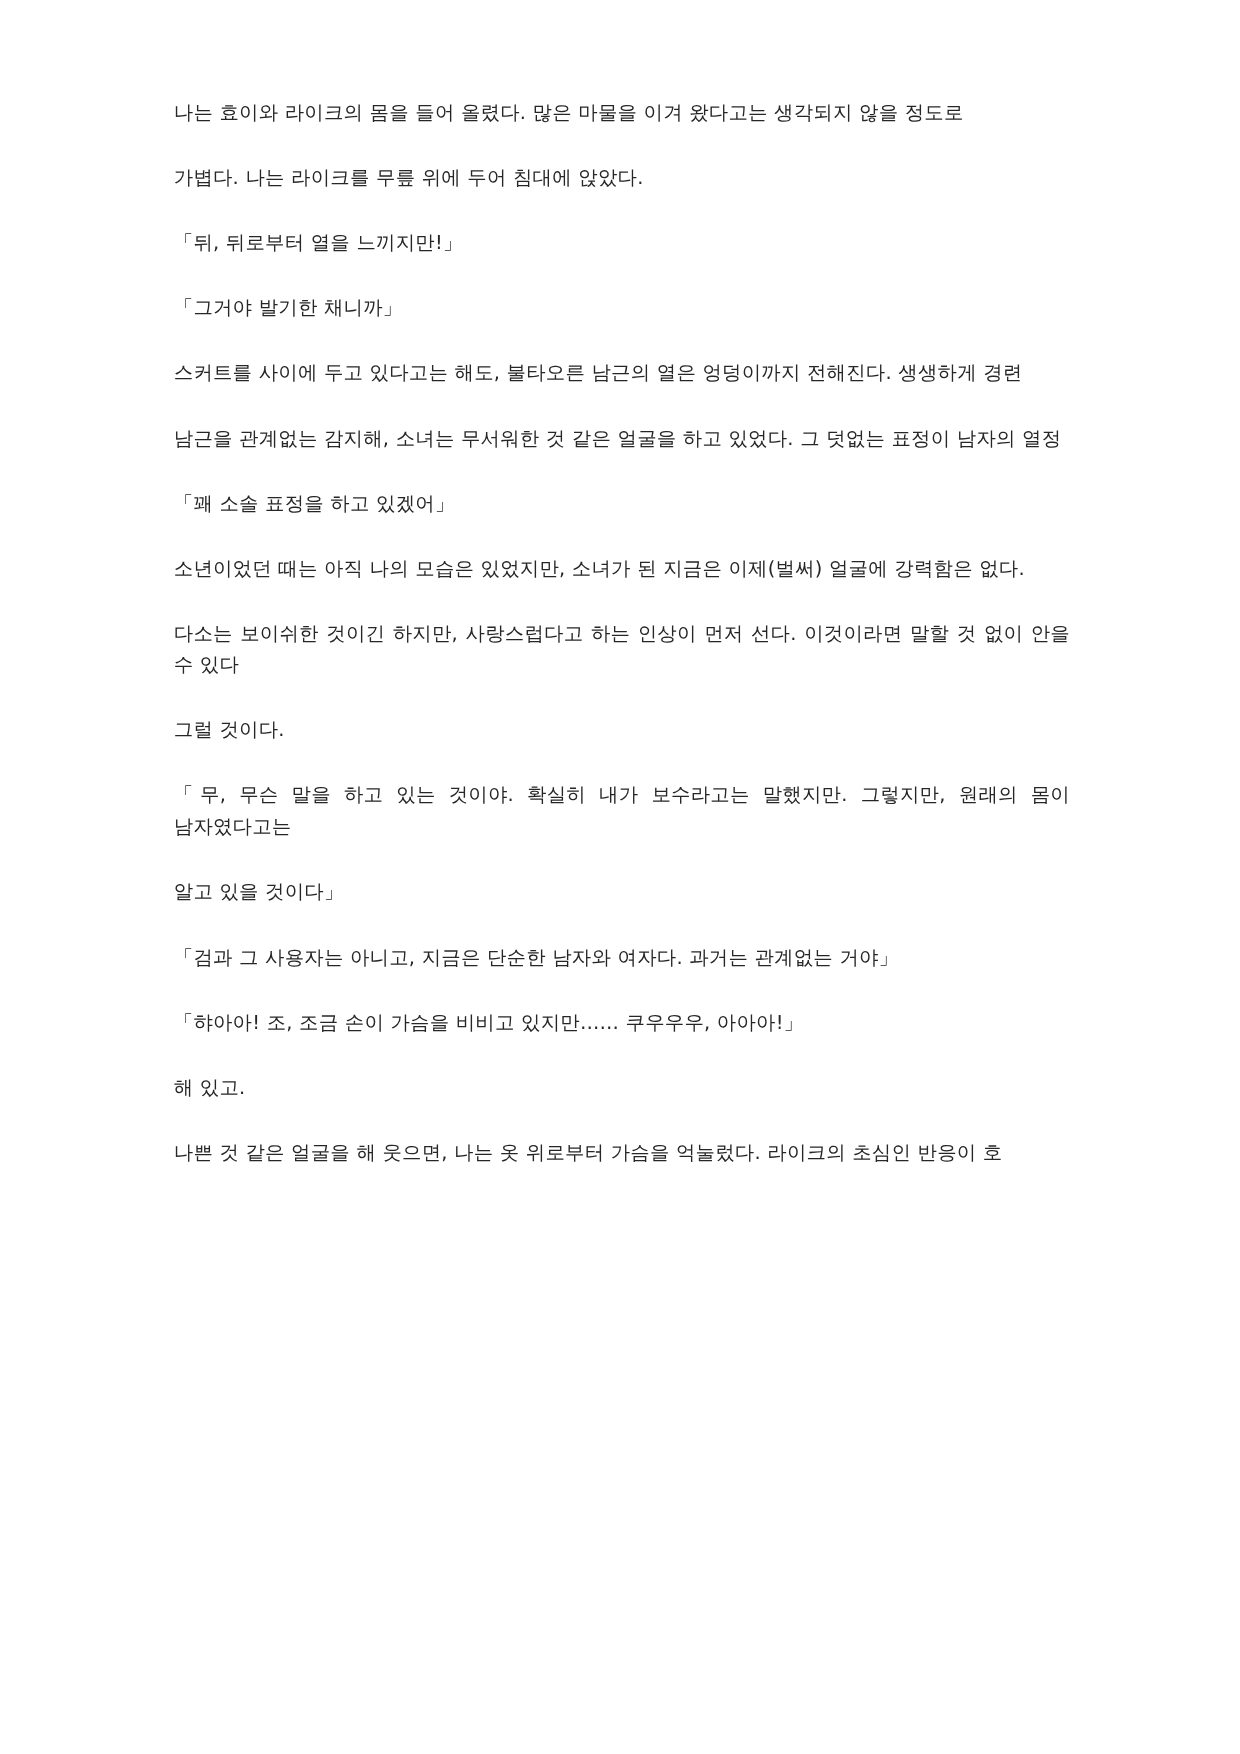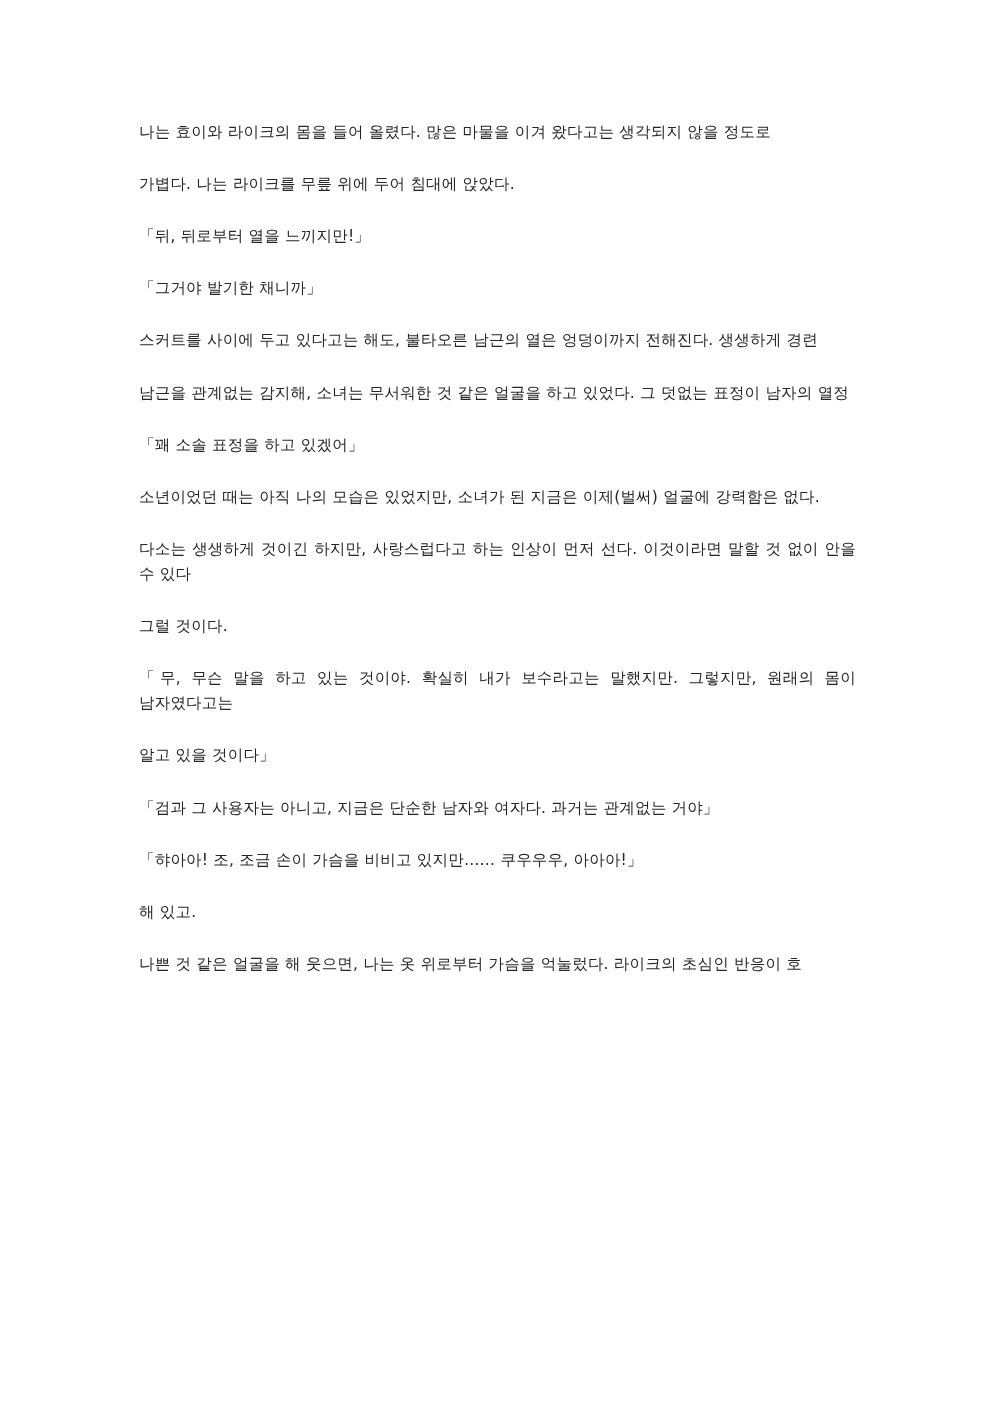--- a/index.html
+++ b/index.html
@@ -11,21 +11,21 @@
     width: 992px;
     min-height: 1403px;
     font-family: "DejaVu Sans", "Liberation Sans", sans-serif;
     color: #2b2b2b;
   }
   .page {
     width: 992px;
     min-height: 1403px;
     background: #ffffff;
     box-sizing: border-box;
-    padding: 120px 136px 60px 139px;
+    padding: 78px 136px 60px 139px;
   }
   .doc-body {
     display: block;
   }
   .para {
     font-size: 15.5px;
     line-height: 1.62;
     letter-spacing: 0.2px;
     color: #262626;
     margin: 0 0 27px 0;
@@ -43,21 +43,21 @@
 <div class="page">
   <div class="doc-body">
     <p class="para">나는 효이와 라이크의 몸을 들어 올렸다. 많은 마물을 이겨 왔다고는 생각되지 않을 정도로</p>
     <p class="para">가볍다. 나는 라이크를 무릎 위에 두어 침대에 앉았다.</p>
     <p class="para">「뒤, 뒤로부터 열을 느끼지만!」</p>
     <p class="para">「그거야 발기한 채니까」</p>
     <p class="para">스커트를 사이에 두고 있다고는 해도, 불타오른 남근의 열은 엉덩이까지 전해진다. 생생하게 경련</p>
     <p class="para">남근을 관계없는 감지해, 소녀는 무서워한 것 같은 얼굴을 하고 있었다. 그 덧없는 표정이 남자의 열정</p>
     <p class="para">「꽤 소솔 표정을 하고 있겠어」</p>
     <p class="para">소년이었던 때는 아직 나의 모습은 있었지만, 소녀가 된 지금은 이제(벌써) 얼굴에 강력함은 없다.</p>
-    <p class="para">다소는 생생하게 것이긴 하지만, 사랑스럽다고 하는 인상이 먼저 선다. 이것이라면 말할 것 없이 안을 수 있다</p>
+    <p class="para">다소는 보이쉬한 것이긴 하지만, 사랑스럽다고 하는 인상이 먼저 선다. 이것이라면 말할 것 없이 안을 수 있다</p>
     <p class="para">그럴 것이다.</p>
     <p class="para">「무, 무슨 말을 하고 있는 것이야. 확실히 내가 보수라고는 말했지만. 그렇지만, 원래의 몸이 남자였다고는</p>
     <p class="para">알고 있을 것이다」</p>
     <p class="para">「검과 그 사용자는 아니고, 지금은 단순한 남자와 여자다. 과거는 관계없는 거야」</p>
     <p class="para">「햐아아! 조, 조금 손이 가슴을 비비고 있지만…… 쿠우우우, 아아아!」</p>
     <p class="para">해 있고.</p>
     <p class="para">나쁜 것 같은 얼굴을 해 웃으면, 나는 옷 위로부터 가슴을 억눌렀다. 라이크의 초심인 반응이 호</p>
   </div>
 </div>
 

